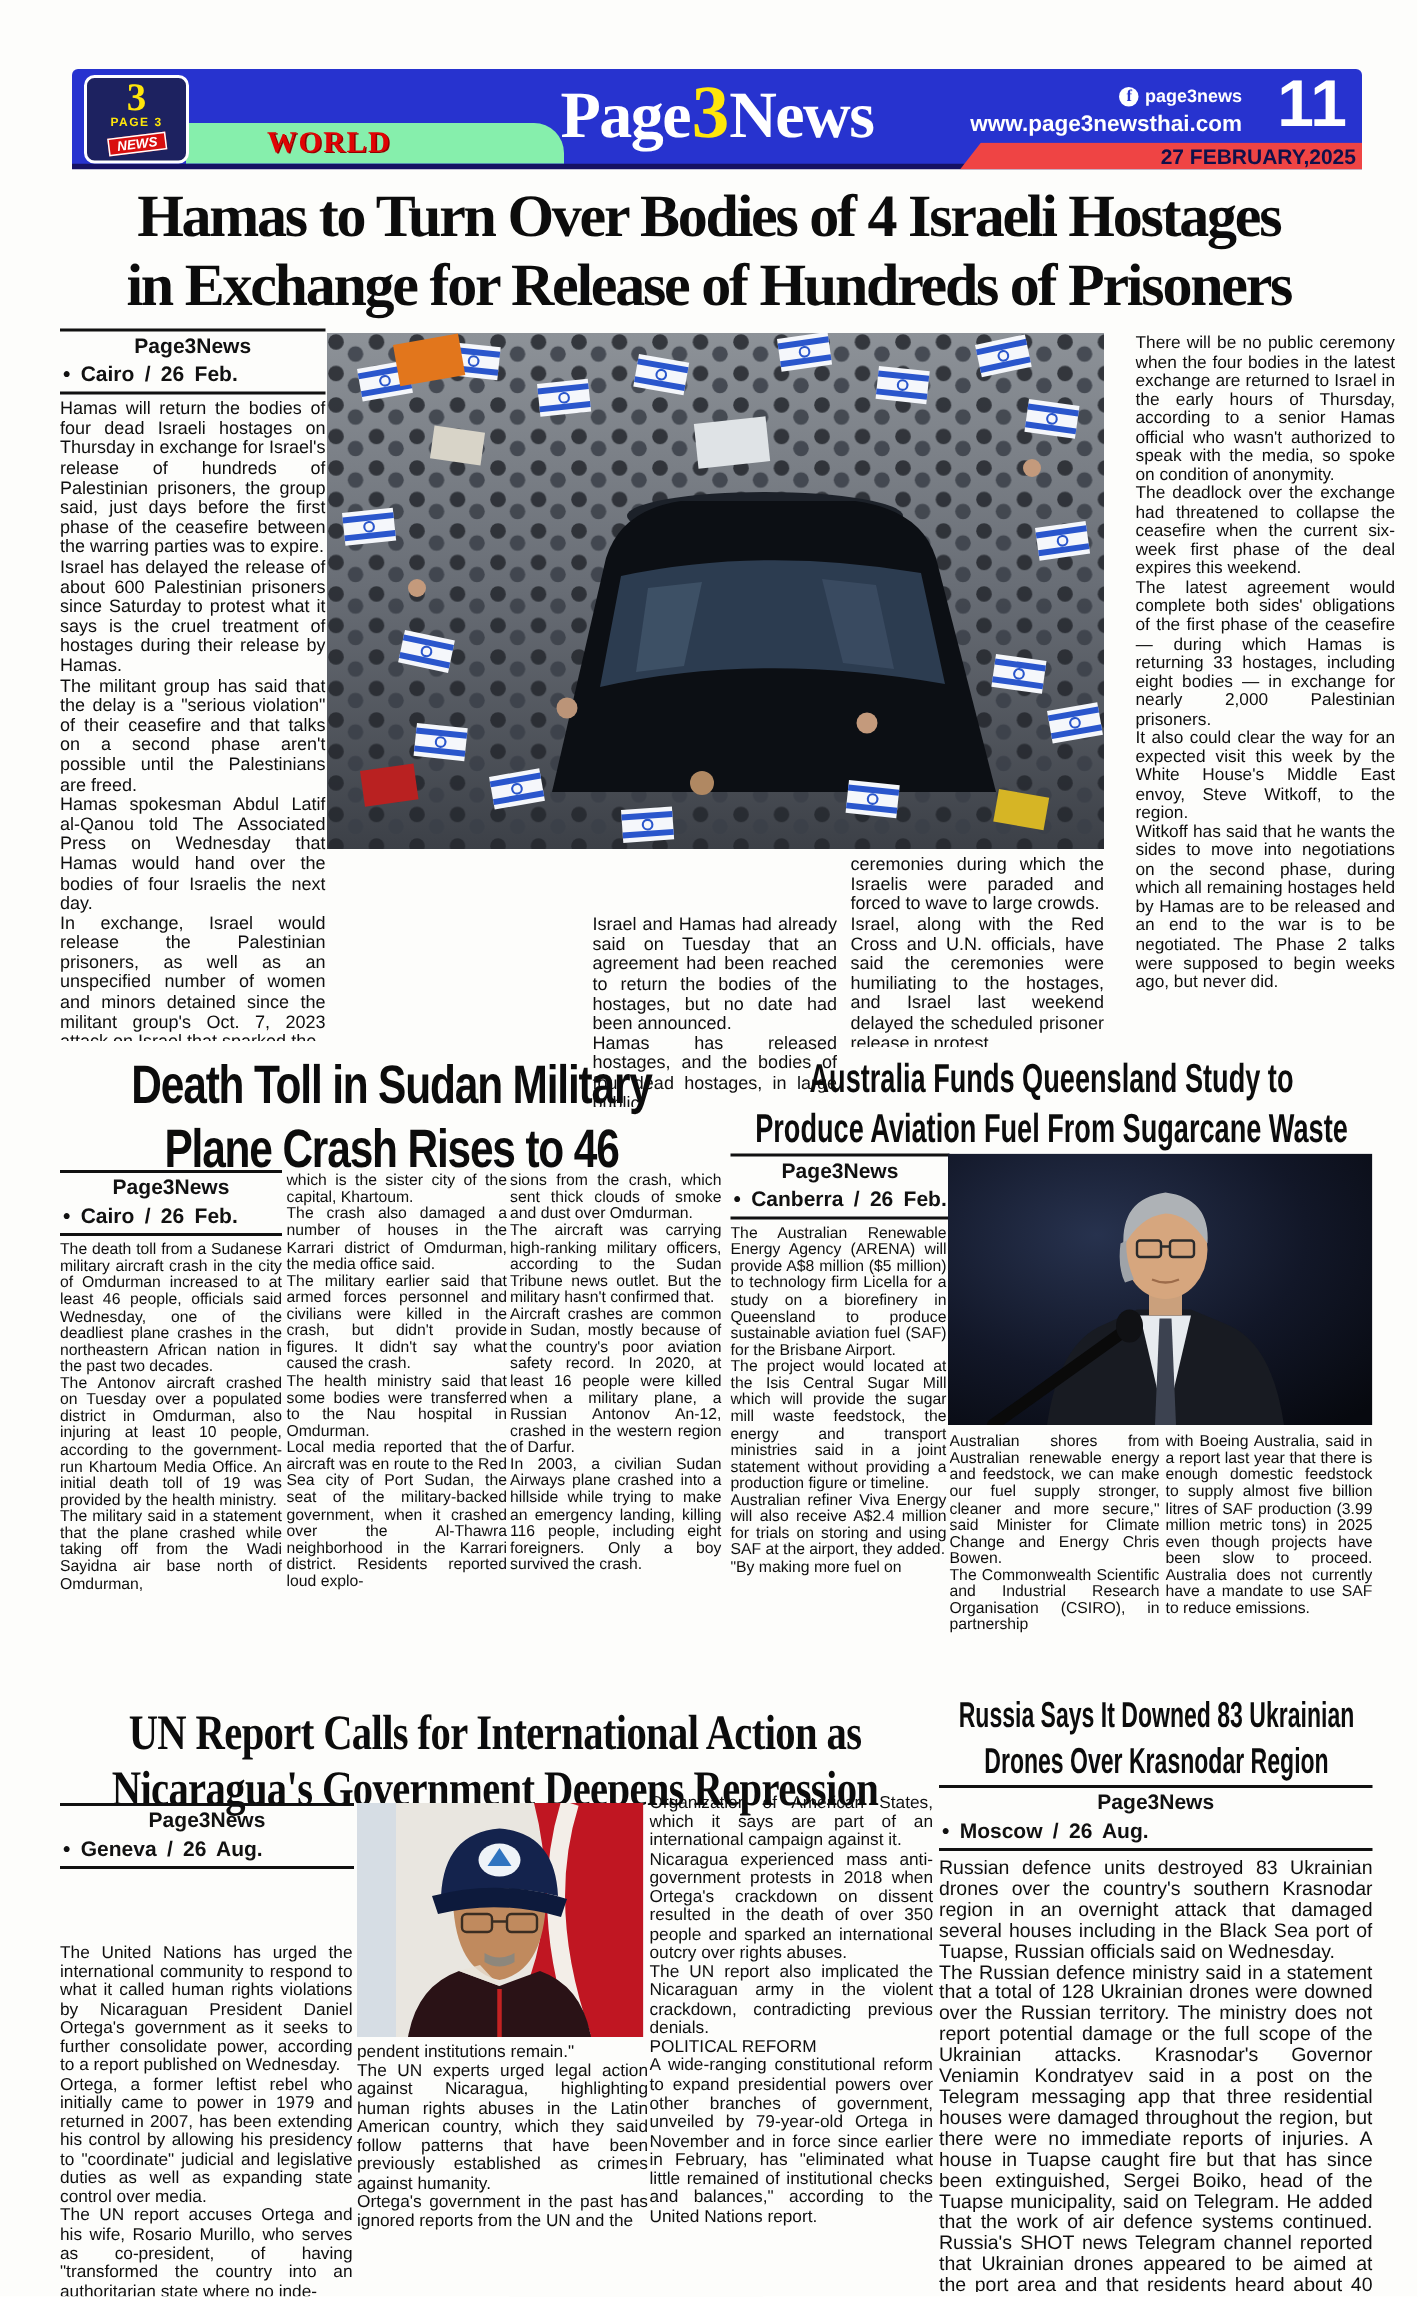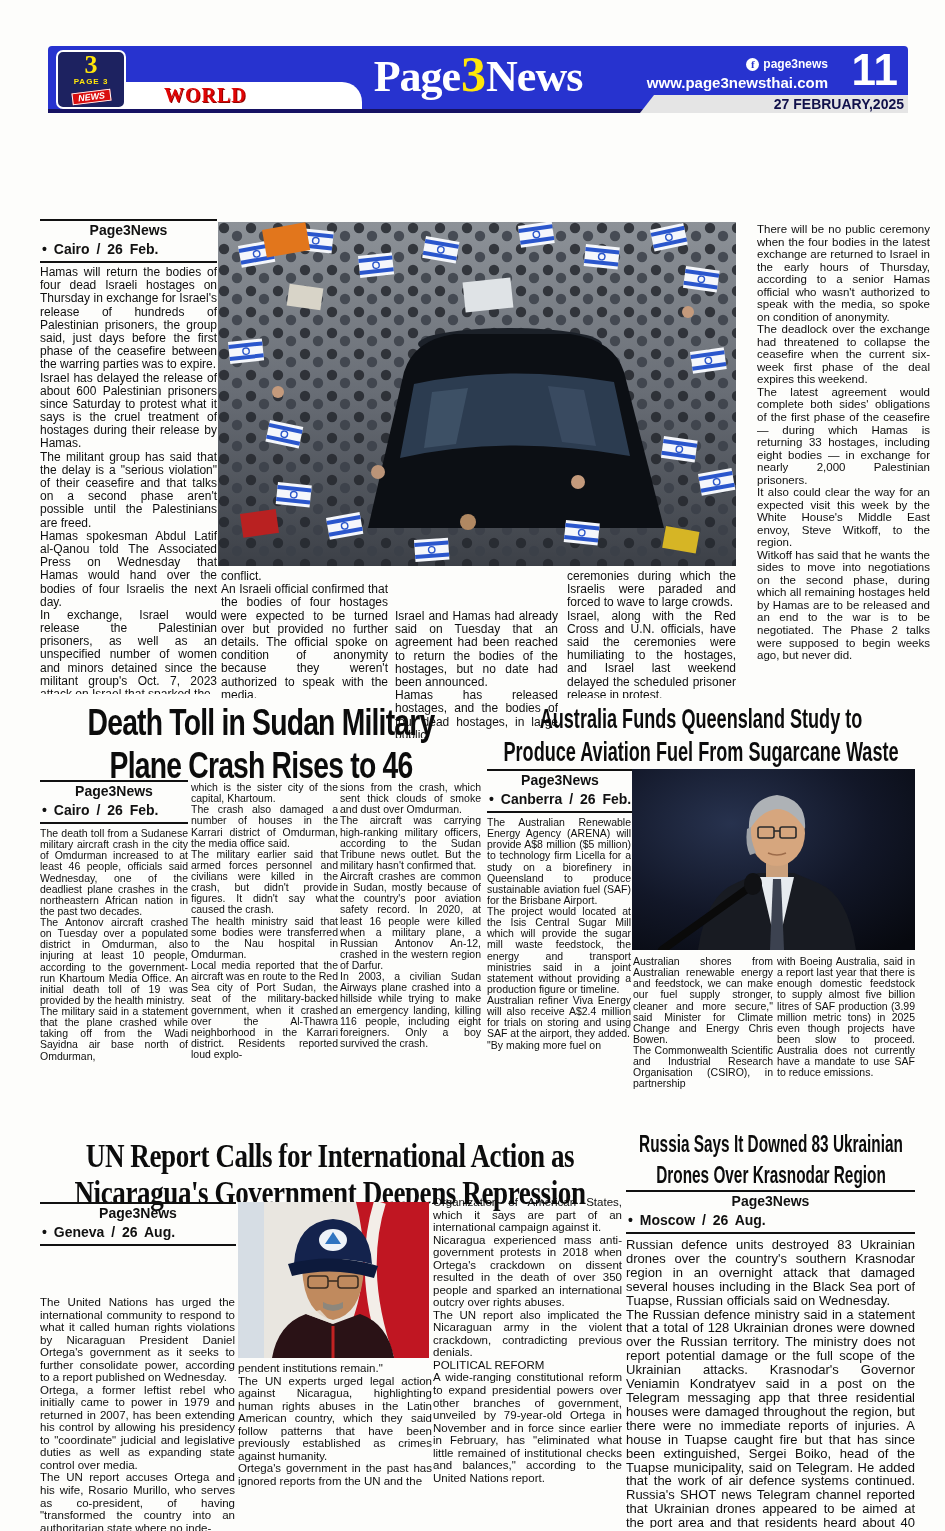--- a/index.html
+++ b/index.html
@@ -9,36 +9,36 @@
   
   #masthead{position:absolute;left:48px;top:46px;width:860px;height:63px;
             background:#2733cf;border-bottom:4px solid #161263;border-radius:4px 4px 0 0;}
   #logo-box{position:absolute;left:8px;top:4px;width:66px;height:55px;background:#1d2260;
             border:2px solid #fff;border-radius:7px;text-align:center;z-index:3;}
   #logo-box .l3{display:block;color:#ffe60a;font-family:"Liberation Serif",serif;font-weight:bold;
                 font-size:26px;line-height:24px;margin-top:1px;}
   #logo-box .lp{display:block;color:#ffe60a;font-size:8px;font-weight:bold;letter-spacing:1px;line-height:9px;}
   #logo-box .ln{display:inline-block;background:#d90f0f;color:#fff;font-size:9px;font-weight:bold;
                 font-style:italic;padding:0 5px;border:1px solid #fff;transform:rotate(-7deg);margin-top:2px;}
-  #world-band{position:absolute;left:62px;bottom:0;width:252px;height:27px;background:#ffffff;
+  #world-band{position:absolute;left:76px;bottom:0;width:252px;height:27px;background:#86efac;
               border-radius:0 20px 0 0;z-index:2;}
   #world-band .wt{display:block;padding-left:54px;font-weight:bold;font-size:20px;line-height:27px;
                   color:#e00404;letter-spacing:1px;text-shadow:1px 1px 0 #8f0202;
                   font-family:"Liberation Serif",serif;}
   #masthead-title{position:absolute;left:0;right:0;top:3px;text-align:center;z-index:1;
                   font-family:"Liberation Serif",serif;font-weight:bold;font-size:44px;line-height:1;
                   color:#fff;letter-spacing:-1px;}
   #masthead-title .t3{color:#ffe60a;font-size:50px;padding:0 1px;}
   #fb-line{position:absolute;right:80px;top:11px;color:#fff;font-weight:bold;font-size:12px;
            display:flex;align-items:center;gap:4px;z-index:2;}
   #fb-icon{display:inline-block;width:13px;height:13px;border-radius:50%;background:#fff;color:#2733cf;
            font-family:"Liberation Serif",serif;font-weight:bold;font-size:11px;line-height:13px;text-align:center;}
   #website{position:absolute;right:80px;top:28px;color:#fff;font-weight:bold;font-size:15px;z-index:2;text-align:right;}
   #pagenum{position:absolute;right:10px;top:2px;color:#fff;font-weight:bold;font-size:44px;line-height:1;z-index:2;}
-  #date-strip{position:absolute;right:0;bottom:-4px;width:268px;height:18px;background:#e5e5e5;
+  #date-strip{position:absolute;right:0;bottom:-4px;width:268px;height:18px;background:#ef4444;
               clip-path:polygon(14px 0,100% 0,100% 100%,0 100%);color:#10104a;font-weight:bold;
               font-size:14px;line-height:18px;text-align:right;padding-right:4px;box-sizing:border-box;z-index:4;}
 
   
   .hl{position:absolute;text-align:center;font-weight:bold;color:#0c0c0c;white-space:pre-line;}
   #hl-hamas{left:40px;top:121px;width:865px;font-family:"Liberation Serif",serif;
             font-size:40px;letter-spacing:-1.5px;line-height:1.15;}
   #hl-sudan{left:-19px;top:701px;width:560px;font-size:36px;line-height:1.2;letter-spacing:-1px;
             transform:scaleX(0.786);transform-origin:50% 0;}
   #hl-aus{left:381px;top:703px;width:640px;font-size:27px;line-height:1.22;
@@ -81,20 +81,22 @@
     <div id="masthead-title"><span>Page</span><span class="t3">3</span><span>News</span></div>
     <div id="fb-line">
       <span id="fb-icon">f</span>
       <span>page3news</span>
     </div>
     <div id="website">www.page3newsthai.com</div>
     <div id="pagenum">11</div>
     <div id="date-strip">27 FEBRUARY,2025</div>
   </div>
 
+  <div class="hl" id="hl-hamas">Hamas to Turn Over Bodies of 4 Israeli Hostages
+in Exchange for Release of Hundreds of Prisoners</div>
 
   <div class="byline" style="left:40px;top:219px;width:177px;">
     <span class="src">Page3News</span>
     <span class="plc">• Cairo / 26 Feb.</span>
   </div>
 
   <div class="body f12" style="left:40px;top:266px;width:177px;height:428px;">Hamas will return the bodies of four dead Israeli hostages on Thursday in exchange for Israel's release of hundreds of Palestinian prisoners, the group said, just days before the first phase of the ceasefire between the warring parties was to expire.
 Israel has delayed the release of about 600 Palestinian prisoners since Saturday to protest what it says is the cruel treatment of hostages during their release by Hamas.
 The militant group has said that the delay is a "serious violation" of their ceasefire and that talks on a second phase aren't possible until the Palestinians are freed.
 Hamas spokesman Abdul Latif al-Qanou told The Associated Press on Wednesday that Hamas would hand over the bodies of four Israelis the next day.
@@ -149,22 +151,20 @@
       <rect transform="translate(22,292) rotate(-8)" width="36" height="24" fill="#b92121"></rect>
       <rect transform="translate(448,304) rotate(10)" width="34" height="22" fill="#d6b525"></rect>
       <circle cx="60" cy="170" r="6" fill="#c49a7c"></circle>
       <circle cx="470" cy="90" r="6" fill="#c49a7c"></circle>
       <circle cx="160" cy="250" r="7" fill="#bb9478"></circle>
       <circle cx="360" cy="260" r="7" fill="#c49a7c"></circle>
       <circle cx="250" cy="300" r="8" fill="#b08862"></circle>
     </svg>
   </div>
 
-  <div class="body f12" style="left:221px;top:570px;width:167px;height:128px;">conflict.
-An Israeli official confirmed that the bodies of four hostages were expected to be turned over but provided no further details. The official spoke on condition of anonymity because they weren't authorized to speak with the media.</div>
   <div class="body f12" style="left:395px;top:570px;width:163px;height:128px;margin-top:40px;">Israel and Hamas had already said on Tuesday that an agreement had been reached to return the bodies of the hostages, but no date had been announced.
 Hamas has released hostages, and the bodies of four dead hostages, in large public</div>
   <div class="body f12" style="left:567px;top:570px;width:169px;height:128px;">ceremonies during which the Israelis were paraded and forced to wave to large crowds.
 Israel, along with the Red Cross and U.N. officials, have said the ceremonies were humiliating to the hostages, and Israel last weekend delayed the scheduled prisoner release in protest.</div>
   <div class="body f115" style="left:757px;top:223px;width:173px;height:472px;">There will be no public ceremony when the four bodies in the latest exchange are returned to Israel in the early hours of Thursday, according to a senior Hamas official who wasn't authorized to speak with the media, so spoke on condition of anonymity.
 The deadlock over the exchange had threatened to collapse the ceasefire when the current six-week first phase of the deal expires this weekend.
 The latest agreement would complete both sides' obligations of the first phase of the ceasefire — during which Hamas is returning 33 hostages, including eight bodies — in exchange for nearly 2,000 Palestinian prisoners.
 It also could clear the way for an expected visit this week by the White House's Middle East envoy, Steve Witkoff, to the region.
 Witkoff has said that he wants the sides to move into negotiations on the second phase, during which all remaining hostages held by Hamas are to be released and an end to the war is to be negotiated. The Phase 2 talks were supposed to begin weeks ago, but never did.</div>
 

